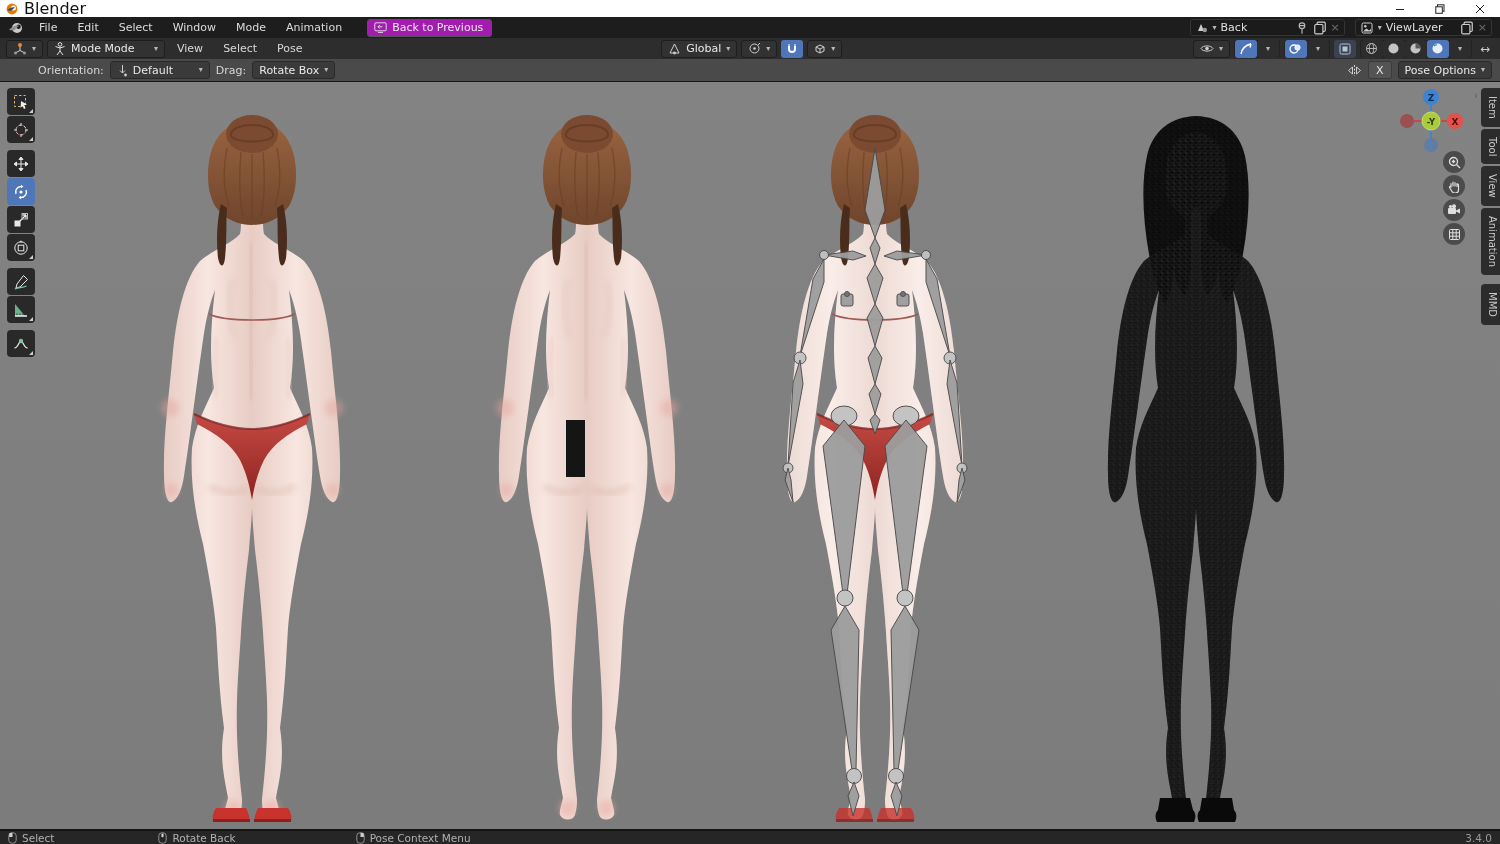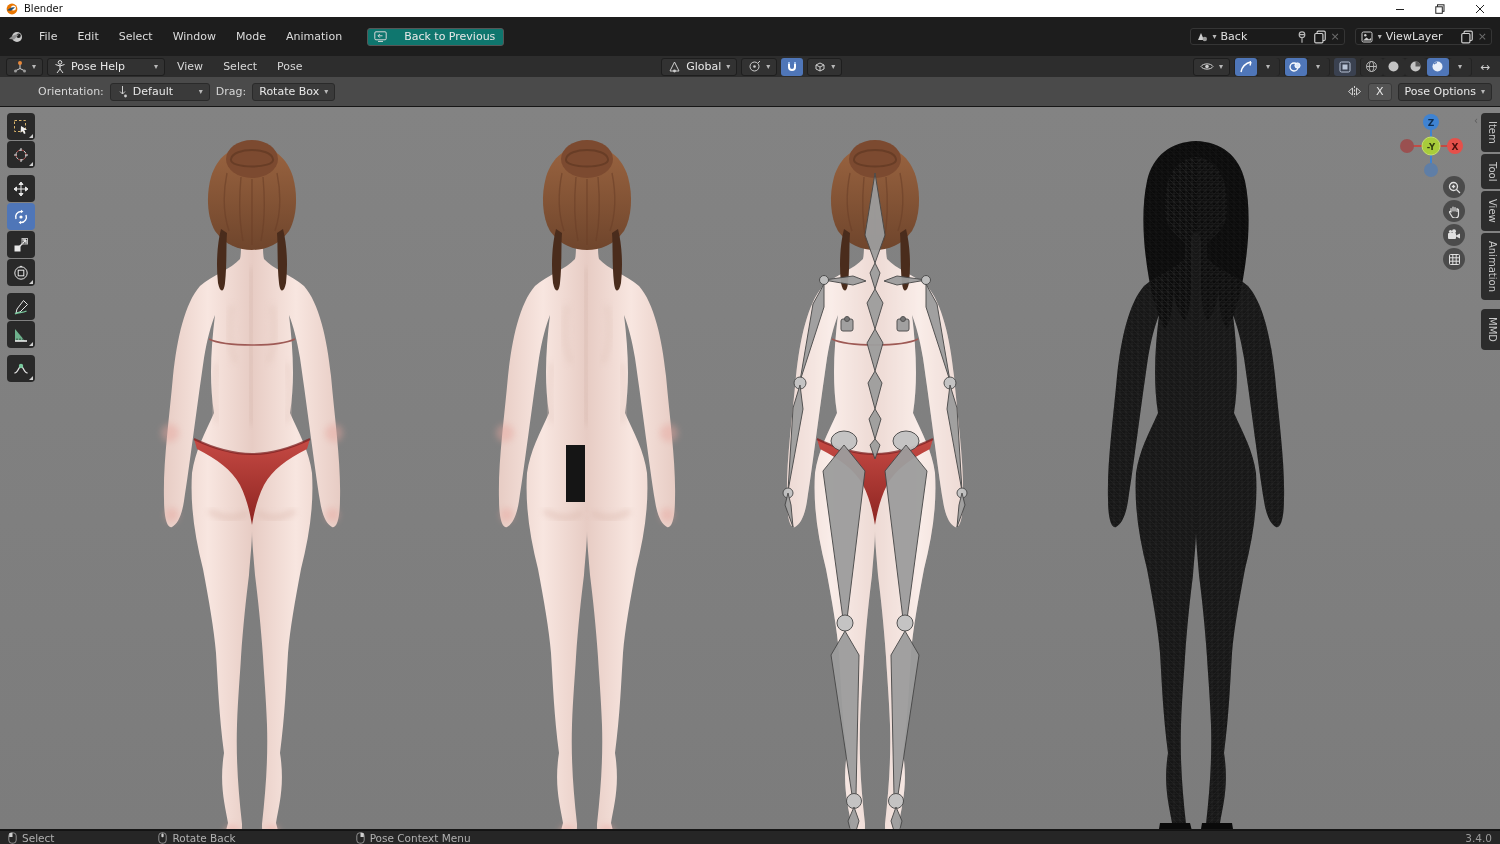--- a/index.html
+++ b/index.html
@@ -2,48 +2,48 @@
 <html><head>
 <meta charset="utf-8">
 <style>
   * { margin:0; padding:0; box-sizing:border-box; }
   html,body { width:1500px; height:844px; overflow:hidden; background:#000;
     font-family:"DejaVu Sans","Liberation Sans",sans-serif; font-size:11px; }
   .app { position:relative; width:1500px; height:844px; display:flex; flex-direction:column; }
 
   
   .titlebar { height:17px; background:#ffffff; color:#111; display:flex; align-items:center; padding-left:6px; flex:0 0 auto; }
-  .titlebar .t-title { margin-left:6px; font-size:10px; color:#111; }
+  .titlebar .t-title { margin-left:6px; font-size:16px; color:#111; }
   .win-controls { margin-left:auto; display:flex; height:100%; }
   .win-btn { width:40px; display:flex; align-items:center; justify-content:center; color:#222; cursor:default; }
 
   
-  .menubar { height:39px; background:#1d1d1d; display:flex; align-items:center; padding:0 8px; gap:2px; flex:0 0 auto; }
+  .menubar { height:21px; background:#1d1d1d; display:flex; align-items:center; padding:0 8px; gap:2px; flex:0 0 auto; }
   .menu-item { color:#dcdcdc; padding:2px 9px; border-radius:3px; }
-  .btn-raised { display:flex; align-items:center; gap:17px; background:#0f766e; border:1px solid #565656; border-radius:3px;
+  .btn-raised { display:flex; align-items:center; gap:5px; background:#a21caf; border:1px solid #565656; border-radius:3px;
     color:#e8e8e8; padding:1px 8px 2px 6px; margin-left:14px; }
   .spacer { flex:1 1 auto; }
   .id-field { display:flex; align-items:center; gap:4px; background:#1b1b1b; border:1px solid #353535; border-radius:3px;
     height:17px; padding:0 4px; color:#e0e0e0; margin-left:8px; }
   .id-field .grow { min-width:70px; }
   .mini-ic { display:flex; align-items:center; justify-content:center; width:14px; height:14px; }
   .chev { font-size:8px; color:#b8b8b8; line-height:1; }
 
   
   .vp-header { height:21px; background:#2d2d2d; display:flex; align-items:center; padding:0 6px; gap:4px; flex:0 0 auto; }
   .pill { display:flex; align-items:center; gap:5px; background:#323232; border:1px solid #1e1e1e; border-radius:3px;
     height:18px; padding:0 6px; color:#e8e8e8; }
   .hdr-menu { color:#d8d8d8; padding:2px 8px; border-radius:3px; }
   .tgl { display:flex; align-items:center; justify-content:center; width:22px; height:18px; background:#2d2d2d; border-radius:3px; }
   .tgl.active { background:#4f76b8; }
   .tgl-group { display:flex; align-items:center; background:#232323; border-radius:3px; padding:0 1px; height:18px; }
   .arrow-exp { color:#cccccc; font-size:12px; padding:0 4px; }
 
   
-  .tool-settings { height:29px; background:#4a4a4a; display:flex; align-items:center; padding:0 8px 0 38px; gap:6px; flex:0 0 auto; }
+  .tool-settings { height:22px; background:#4a4a4a; display:flex; align-items:center; padding:0 8px 0 38px; gap:6px; flex:0 0 auto; }
   .ts-label { color:#d6d6d6; }
   .pill.ts { background:#3a3a3a; border-color:#2a2a2a; }
   .pill.sq { padding:0 7px; background:#545454; border-color:#3a3a3a; }
 
   
   .viewport { position:relative; flex:1 1 auto; background:linear-gradient(#838383,#7c7c7c); overflow:hidden;
     border-top:1px solid #161616; border-bottom:1px solid #161616; }
   .figure { position:absolute; top:26px; width:230px; height:720px; }
 
   
@@ -273,21 +273,21 @@
           <circle cx="2.5" cy="11" r="1.5" fill="#9a9a9a"></circle>
           <circle cx="11.5" cy="11" r="1.5" fill="#9a9a9a"></circle>
       </svg>
       <span class="chev">▾</span>
     </div>
     <div class="pill" style="min-width:118px">
       <svg width="12" height="14" viewBox="0 0 12 14">
         <circle cx="6" cy="2.4" r="1.8" fill="none" stroke="#e0e0e0"></circle>
         <path d="M6,4.5 L6,9 M6,6 L1.5,4.5 M6,6 L10.5,4.5 M6,9 L3,13 M6,9 L9,13" stroke="#e0e0e0" fill="none"></path>
       </svg>
-      <span>Pose Help</span>
+      <span>Mode Mode</span>
       <span class="chev" style="margin-left:auto">▾</span>
     </div>
     <span class="hdr-menu">View</span>
     <span class="hdr-menu">Select</span>
     <span class="hdr-menu">Pose</span>
 
     <div class="spacer"></div>
 
     <div class="pill">
       <svg width="13" height="13" viewBox="0 0 13 13">

